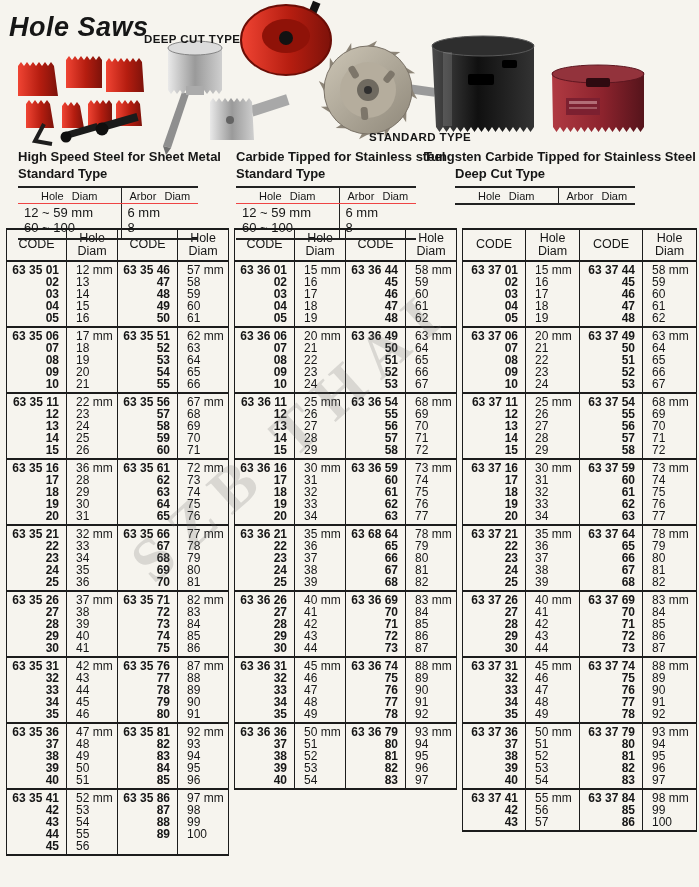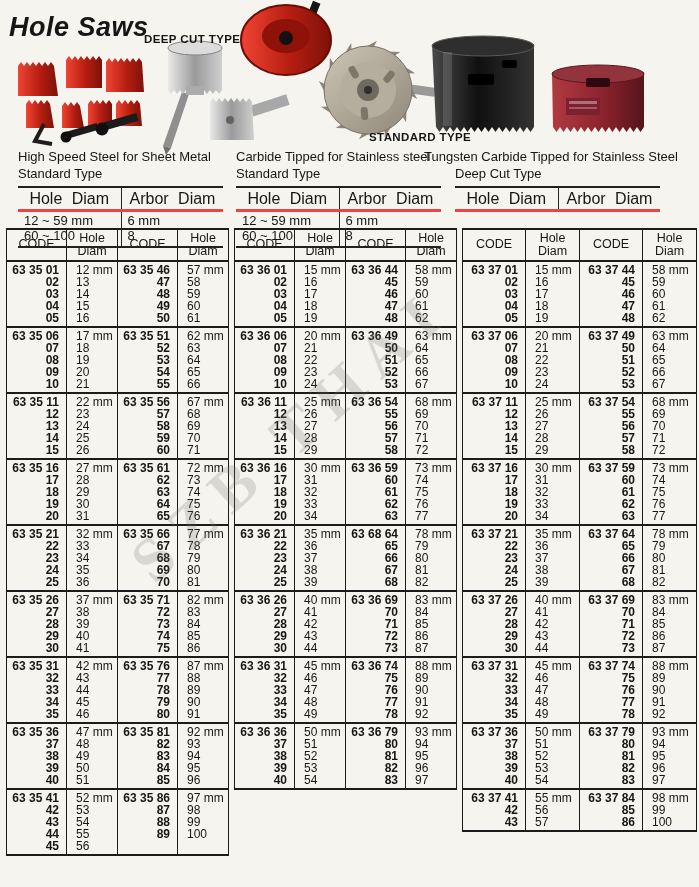--- a/index.html
+++ b/index.html
@@ -16,29 +16,29 @@
   }
   .lbl { font-size:11.5px; font-weight:bold; letter-spacing:0.4px; z-index:2; }
   #lbl-deepcut  { left:144px; top:33px; }
   #lbl-standard { left:369px; top:131px; }
   #photo-svg { left:0; top:0; z-index:1; }
 
   .spec { position:absolute; top:149px; z-index:2; }
   #spec-1 { left:18px;  width:205px; }
   #spec-2 { left:236px; width:215px; }
   #spec-3 { left:424px; width:270px; }
-  .spec-title { font-size:13px; font-weight:normal; line-height:16.5px; white-space:nowrap; }
+  .spec-title { font-size:13px; font-weight:bold; line-height:16.5px; white-space:nowrap; }
   .indent { margin-left:31px; }
   table.mini {
     border-collapse:collapse; margin-top:4px;
     border-top:2px solid #222; border-bottom:2px solid #222;
   }
   .mini th {
-    font-weight:normal; font-size:16px; text-align:center;
-    border-bottom:3px solid #ef4444; padding:2px 8px 1px; word-spacing:5px; white-space:nowrap;
+    font-weight:normal; font-size:11px; text-align:center;
+    border-bottom:1px solid #ef4444; padding:2px 8px 1px; word-spacing:5px; white-space:nowrap;
   }
   .mini td { font-size:13px; line-height:14.5px; padding:2px 6px 3px; white-space:nowrap; vertical-align:top; }
   .mini td + td, .mini th + th { border-left:1px solid #222; }
   .mini .c1 { min-width:103px; }
   .mini .c2 { min-width:62px; }
 
   #tables { position:absolute; left:6px; top:228px; display:flex; gap:5px; z-index:1; align-items:flex-start; }
   table.grid {
     border-collapse:collapse;
     border-top:2px solid #1c1c1c; border-bottom:2px solid #1c1c1c;
@@ -340,21 +340,21 @@
         </tr>
         <tr>
           <td class="code">
             <div>63 35 16</div>
             <div>17</div>
             <div>18</div>
             <div>19</div>
             <div>20</div>
           </td>
           <td class="diam">
-            <div>27 mm</div>
+            <div>36 mm</div>
             <div>28</div>
             <div>29</div>
             <div>30</div>
             <div>31</div>
           </td>
           <td class="code">
             <div>63 35 61</div>
             <div>62</div>
             <div>63</div>
             <div>64</div>

